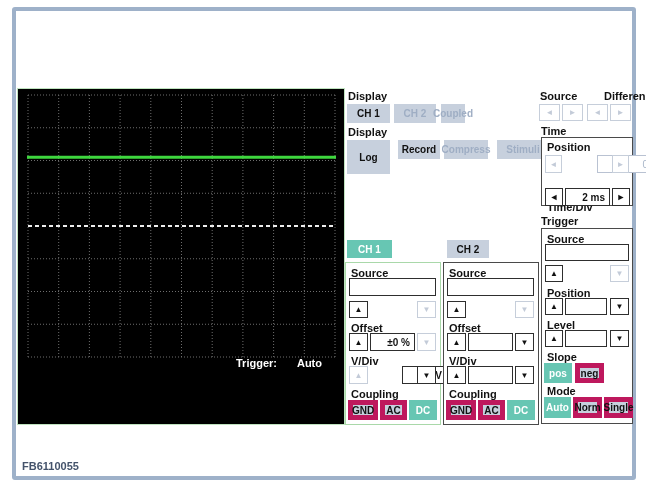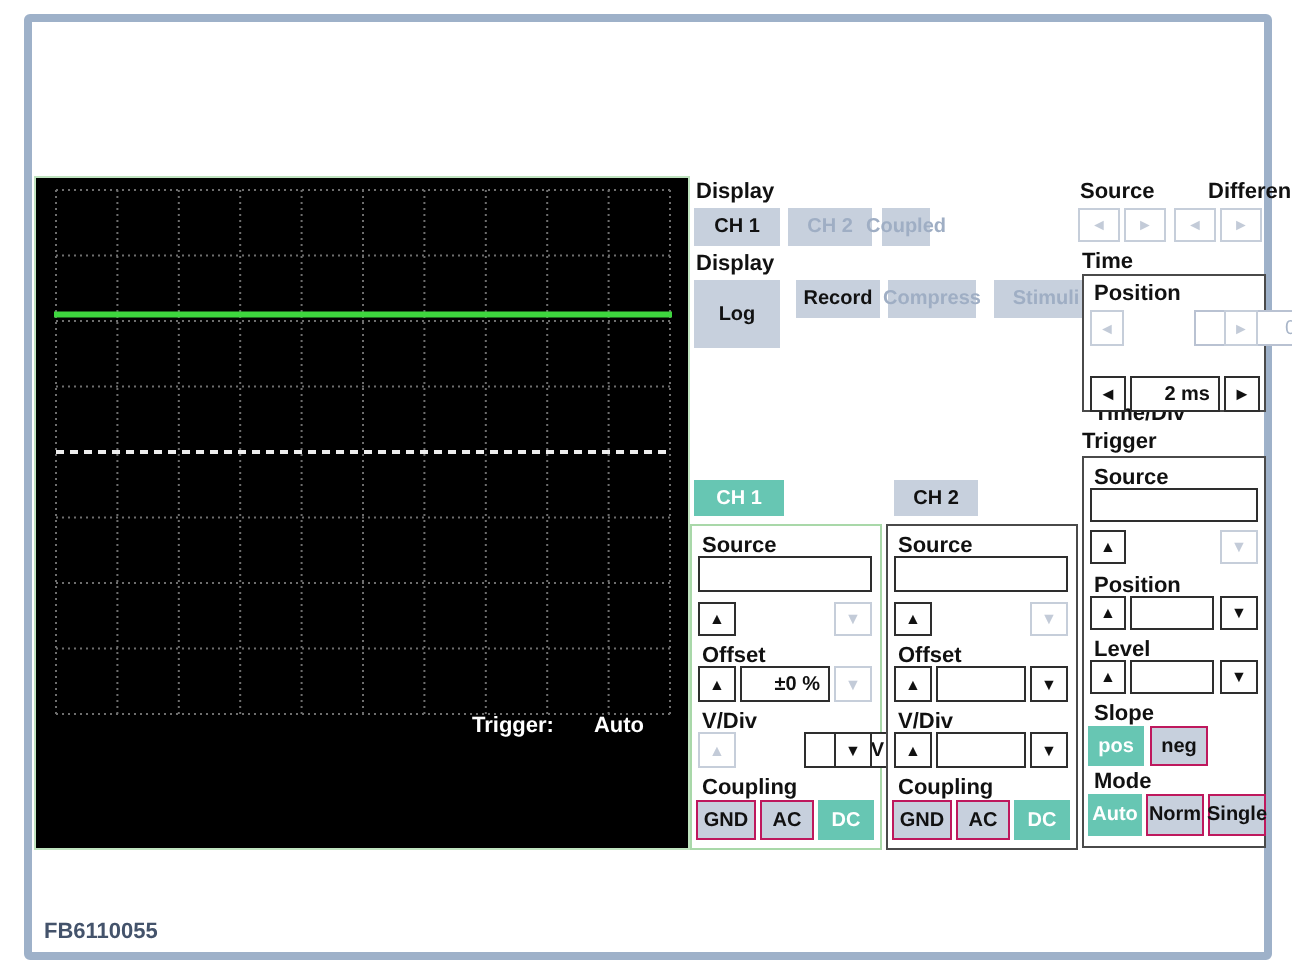--- a/index.html
+++ b/index.html
@@ -14,21 +14,21 @@
 
   
   .grp-label { position:absolute; font-size:11px; font-weight:bold; color:#111; white-space:nowrap; }
   .grp-box { position:absolute; border:1px solid #4a4a4a; background:#fff; }
   .grp-box.green { border-color:#A9D8A9; }
 
   
   .btn-flat { position:absolute; background:#C7D0DD; color:#111; font-size:10px; font-weight:bold; text-align:center; display:flex; align-items:center; justify-content:center; cursor:default; }
   .btn-flat.dis { color:#9FAEC4; }
   .btn-teal { position:absolute; background:#67C6B3; color:#fff; font-size:10px; font-weight:bold; display:flex; align-items:center; justify-content:center; }
-  .btn-bord { position:absolute; background:#C7D0DD; border:1px solid #be185d; color:#111; font-size:10px; font-weight:bold; display:flex; align-items:center; justify-content:center; }
+  .btn-bord { position:absolute; background:#C7D0DD; border:5px solid #be185d; color:#111; font-size:10px; font-weight:bold; display:flex; align-items:center; justify-content:center; }
 
   
   .spin { position:absolute; background:#fff; border:1px solid #2e2e2e; color:#111; font-size:8px; display:flex; align-items:center; justify-content:center; }
   .spin.dis { border-color:#C6CEDA; color:#C3CBD8; }
 
   
   .field { position:absolute; background:#fff; border:1px solid #2e2e2e; font-size:10px; font-weight:bold; color:#111; display:flex; align-items:center; justify-content:flex-end; padding-right:4px; }
   .field.left { justify-content:flex-start; padding-left:4px; }
   .field.dis { border-color:#B9C2D2; color:#A9B6C9; font-weight:normal; }
 

